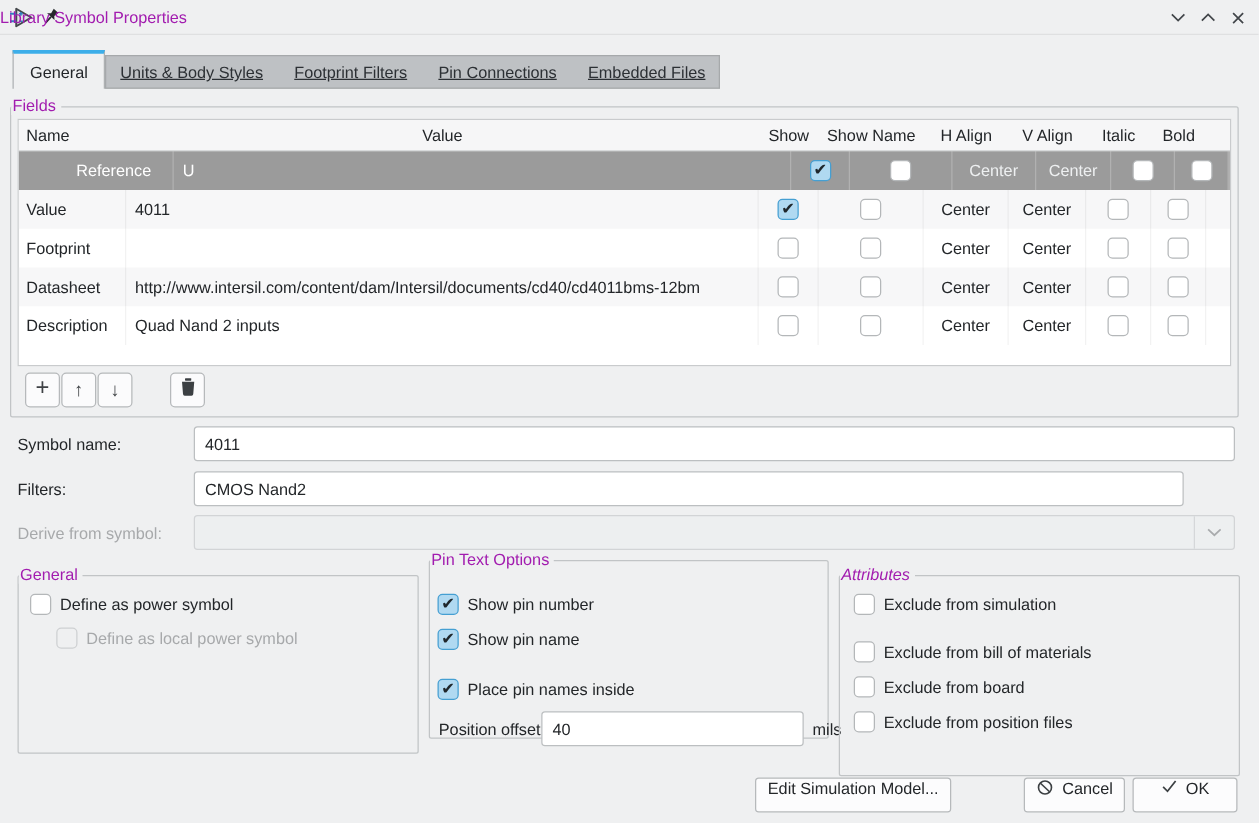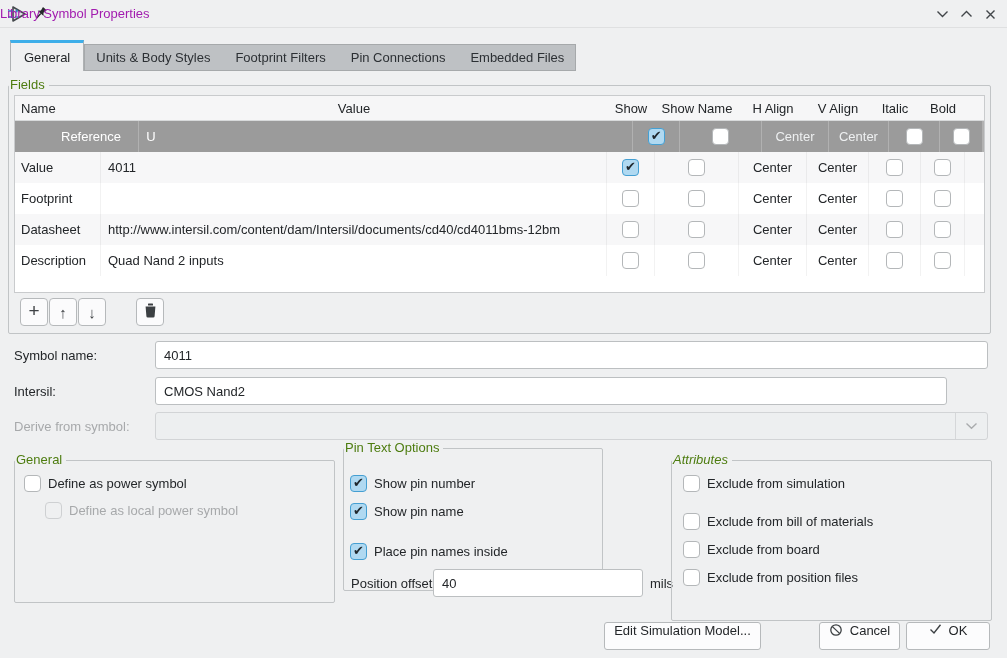--- a/index.html
+++ b/index.html
@@ -16,24 +16,24 @@
   .titlebar .win-title { position:absolute; left:0; right:0; top:6px; text-align:left; color:#a21caf; }
   .win-ctrl { position:absolute; top:6px; width:18px; height:16px; display:flex; align-items:center; justify-content:center; cursor:pointer; }
   .wc-shade { right:56px; } .wc-max { right:32px; } .wc-close { right:8px; }
   
   .tabrow { position:absolute; top:40px; left:10px; height:31px; display:flex; align-items:flex-end; }
   .tab-active { height:31px; padding:0 13px; background:#eff0f1;
     border:1px solid #aeb1b3; border-bottom:none; border-top:3px solid #3daee9;
     display:flex; align-items:center; cursor:default; }
   .tab-strip { height:27px; background:#bec1c4; border:1px solid #a6a9ab;
     display:flex; align-items:center; padding:0 11px; gap:25px; color:#2c3034; }
-  .tab-strip span { cursor:pointer; white-space:nowrap; }
+  .tab-strip span { cursor:pointer; white-space:nowrap;text-decoration:underline; }
   
   .groupbox { position:absolute; border:1px solid #c1c4c6; border-radius:2px; }
-  .gb-label { position:absolute; top:-9px; left:0; background:#eff0f1; padding:0 4px 0 1px; color:#4d7c0f; }
+  .gb-label { position:absolute; top:-9px; left:0; background:#eff0f1; padding:0 4px 0 1px; color:#a21caf; }
   
   .fields-table { position:absolute; left:14px; top:95px; width:971px; height:198px;
     background:#ffffff; border:1px solid #c9cbcd; overflow:hidden; }
   .thead { display:flex; height:25px; align-items:center; background:#f6f6f7;
     border-bottom:1px solid #d8dadb; color:#232629; }
   .trow { display:flex; height:31px; align-items:center; cursor:pointer; }
   .trow.alt { background:#f7f7f8; }
   .trow.selected { background:#9b9b9b; color:#ffffff;padding-left:40px; }
   .trow.selected .dim { color:#eef0f1; }
   .tcell { height:100%; display:flex; align-items:center; border-right:1px solid rgba(0,0,0,0.05); }
@@ -263,21 +263,21 @@
     <svg width="13" height="15" viewBox="0 0 13 15">
       <rect x="4" y="0.5" width="5" height="2" rx="0.5" fill="#3c4043"></rect>
       <path d="M1.6 3.4 h9.8 l-0.8 9.8 a1.4 1.4 0 0 1 -1.4 1.3 H3.8 a1.4 1.4 0 0 1 -1.4 -1.3 Z" fill="#3c4043"></path>
     </svg>
   </span>
 </div>
 
 <div class="form-label" style="left:14px; top:341px;">Symbol name:</div>
 <input class="txt" style="left: 155px; top: 341px; width: 833px;" value="4011">
 
-<div class="form-label" style="left:14px; top:377px;">Intersil:</div>
+<div class="form-label" style="left:14px; top:377px;">Filters:</div>
 <input class="txt" style="left: 155px; top: 377px; width: 792px;" value="CMOS Nand2">
 
 <div class="form-label disabled-text" style="left:14px; top:412px;">Derive from symbol:</div>
 <div class="combo" style="left:155px; top:412px; width:833px;">
   <div class="combo-text"></div>
   <div class="combo-arrow">
     <svg width="13" height="8" viewBox="0 0 13 8">
         <path d="M1.5 1.5 L6.5 6.2 L11.5 1.5" fill="none" stroke="#a9abad" stroke-width="1.4"></path>
       </svg>
   </div>
@@ -288,21 +288,21 @@
 </div>
 <div class="cbrow" style="left:24px; top:475px;">
   <span class="checkbox"></span>
   <span class="lbl">Define as power symbol</span>
 </div>
 <div class="cbrow disabled" style="left:45px; top:502px;">
   <span class="checkbox disabled"></span>
   <span class="lbl">Define as local power symbol</span>
 </div>
 
-<div class="groupbox" style="left:343px; top:448px; width:260px; height:143px;">
+<div class="groupbox" style="left:343px; top:448px; width:320px; height:143px;">
   <span class="gb-label">Pin Text Options</span>
 </div>
 <div class="cbrow" style="left:350px; top:475px;">
   <span class="checkbox checked"></span>
   <span class="lbl">Show pin number</span>
 </div>
 <div class="cbrow" style="left:350px; top:503px;">
   <span class="checkbox checked"></span>
   <span class="lbl">Show pin name</span>
 </div>

